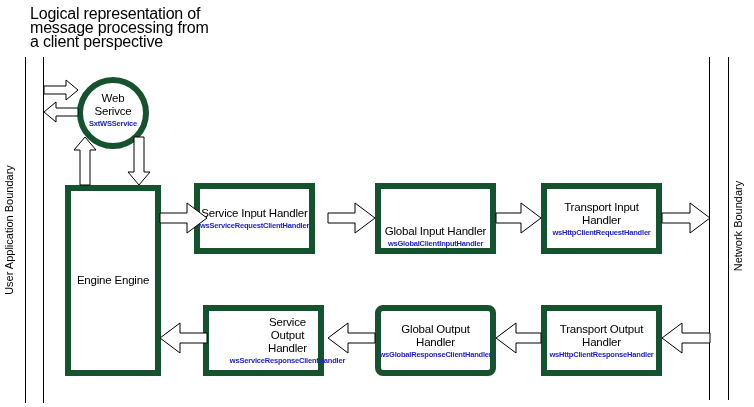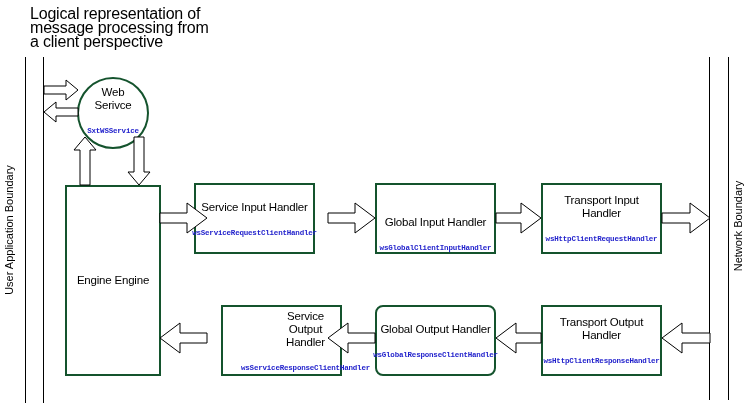--- a/index.html
+++ b/index.html
@@ -13,41 +13,41 @@
     white-space:pre-line;letter-spacing:-0.2px;
   }
   .vlabel{
     width:220px;height:14px;font-size:11px;text-align:center;
     transform:rotate(-90deg);transform-origin:center;line-height:14px;
     white-space:nowrap;
   }
   #left-boundary-label{left:-101px;top:223px;}
   #right-boundary-label{left:628px;top:219px;}
   .node{
-    background:#fff;border:2px solid #14532d;box-sizing:border-box;
+    background:#fff;border:6px solid #14532d;box-sizing:border-box;
     display:flex;flex-direction:column;align-items:center;justify-content:center;
     text-align:center;
   }
   .box-title{
     font-size:11.5px;line-height:13px;white-space:pre-line;letter-spacing:-0.2px;
   }
   .class-name{
     font-size:7.5px;font-weight:bold;letter-spacing:-0.2px;white-space:nowrap;
-    color:var(--link-color,#2222cc);margin-top:15px;font-family:Liberation Mono, monospace;
+    color:var(--link-color,#2222cc);margin-top:1px;
   }
   #web-service-circle{
     left:77px;top:77px;width:72px;height:72px;border-radius:50%;
     padding-bottom:6px;
   }
   #client-engine{left:65px;top:185px;width:96px;height:191px;}
   .handler{width:121px;height:71px;}
   #handler-in-0{left:194px;top:183px;text-align:right;}
   #handler-in-1{left:375px;top:183px;justify-content:flex-end;}
   #handler-in-2{left:541px;top:183px;}
-  #handler-out-0{left:221px;top:305px;padding-left:48px;}
+  #handler-out-0{left:203px;top:305px;padding-left:48px;}
   #handler-out-1{left:375px;top:305px;border-radius:8px;}
   #handler-out-2{left:541px;top:305px;}
   #arrow-layer{left:0;top:0;pointer-events:none;}
   .arrow{fill:#fff;stroke:#000;stroke-width:1;}
   .bline{stroke:#000;stroke-width:1;}
 </style>
 </head>
 <body>
 
 <div id="canvas">

